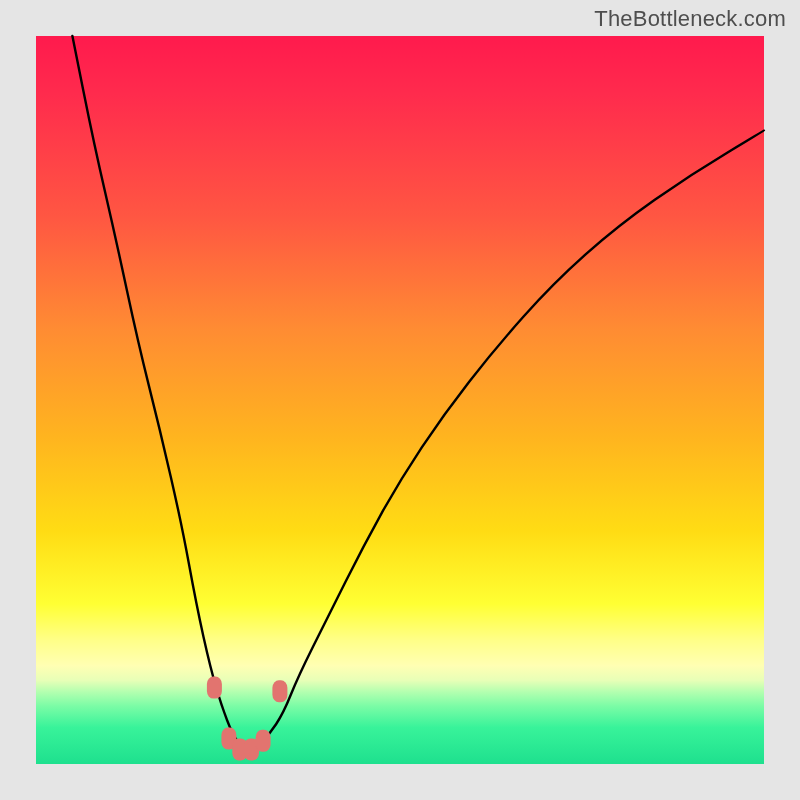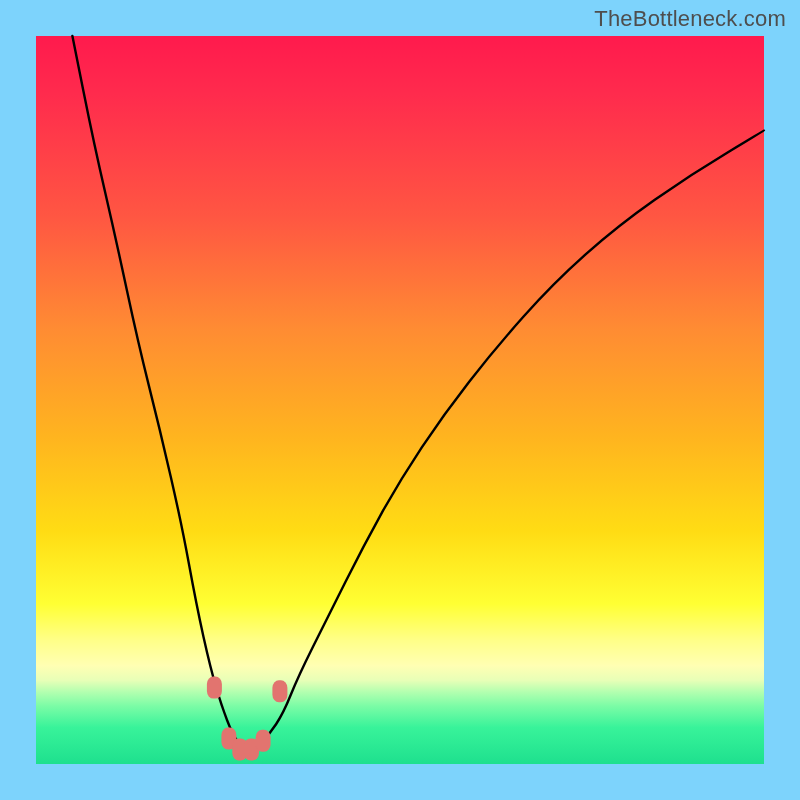--- a/index.html
+++ b/index.html
@@ -8,21 +8,21 @@
     width: 800px;
     height: 800px;
     overflow: hidden;
     background: #000;
     font-family: Arial, Helvetica, sans-serif;
   }
   .frame {
     position: absolute;
     left: 0; top: 0;
     width: 800px; height: 800px;
-    background: #7dd3fc;
+    background: #e5e5e5;
   }
   .plot-area {
     position: absolute;
     left: 36px;
     top: 36px;
     width: 728px;
     height: 728px;
     background: linear-gradient(
       to bottom,
       #ff1a4d 0%,

